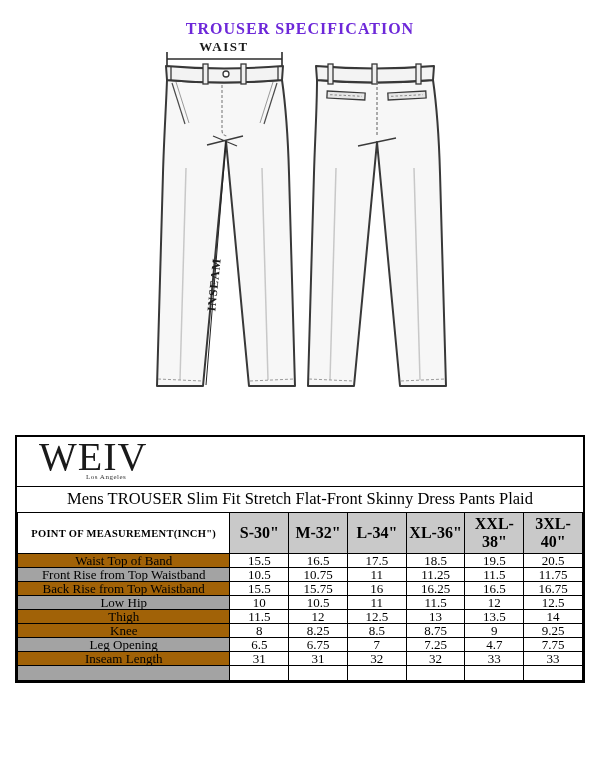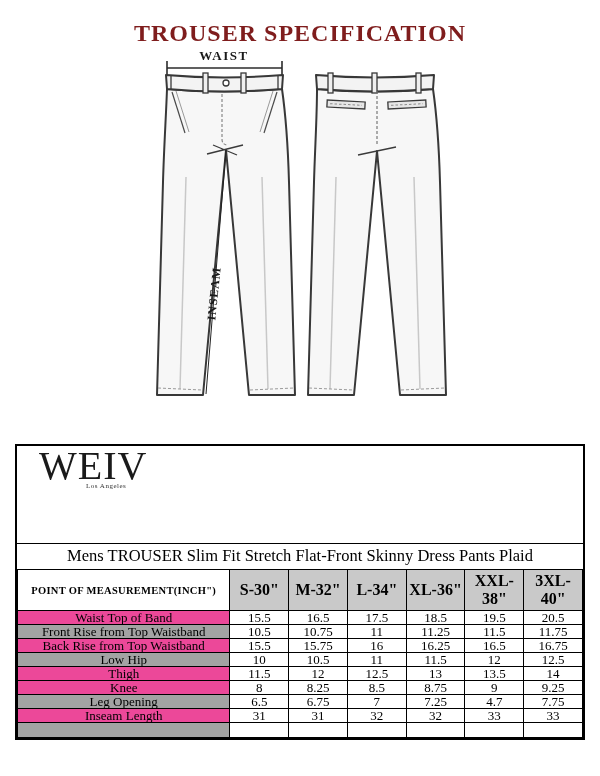--- a/index.html
+++ b/index.html
@@ -3,21 +3,21 @@
 <meta charset="utf-8">
 <style>
   html,body{margin:0;padding:0;}
   body{
     width:600px;height:776px;background:#ffffff;overflow:hidden;
     font-family:"Liberation Serif", serif;color:#000;
   }
   .page-title{
     margin:0;padding-top:20px;text-align:center;
     font-family:"Liberation Serif", serif;
-    font-size:24px;font-weight:bold;letter-spacing:1px;color:#7f1d1d;
+    font-size:16px;font-weight:bold;letter-spacing:1px;color:#6d28d9;
   }
   svg.diagram{display:block;width:600px;height:385px;}
 
   .spec-box{
     margin:12px 15px 0 15px;
     border:2px solid #000;
     background:#fff;
   }
   .logo-block{height:48px;padding:1px 0 0 22px;}
   .brand-name{
@@ -27,21 +27,20 @@
   .brand-sub{
     font-family:"Liberation Serif", serif;
     font-size:7px;color:#333;margin:-3px 12px 0 47px;letter-spacing:0.5px;
   }
   .product-title{
     border-top:1px solid #000;
     text-align:center;
     font-size:16.5px;
     padding:2px 0 3px 0;
     white-space:nowrap;
-    margin-top:48px;
   }
   table.measurements{
     width:100%;border-collapse:collapse;table-layout:fixed;
     font-family:"Liberation Serif", serif;
   }
   table.measurements col.c-label{width:37.6%;}
   table.measurements col.c-size{width:10.4%;}
   table.measurements th, table.measurements td{
     border:1px solid #000;padding:0;text-align:center;overflow:hidden;
   }
@@ -50,21 +49,21 @@
     font-size:10.5px;font-weight:bold;letter-spacing:0.3px;
   }
   th.size-header{
     height:40px;background:#c9c9c9;
     font-size:16px;font-weight:bold;
   }
   tbody.rows td{
     height:13px;font-size:13px;line-height:13px;background:#fff;
   }
   tbody.rows td.rowlabel{background:#a3a3a3;}
-  tbody.rows td.rowlabel.shaded{background:#ec4899;}
+  tbody.rows td.rowlabel.shaded{background:#a16207;}
   tr.empty-row td{height:14px;background:#fff;}
 </style>
 </head>
 <body>
 
 <h1 class="page-title">TROUSER SPECIFICATION</h1>
 
 <svg class="diagram" viewBox="0 0 600 385" xmlns="http://www.w3.org/2000/svg">
 
   <g>

